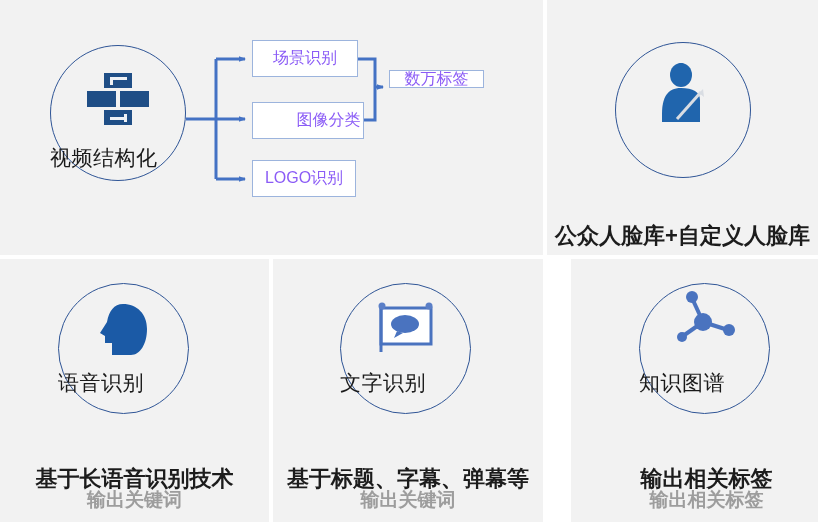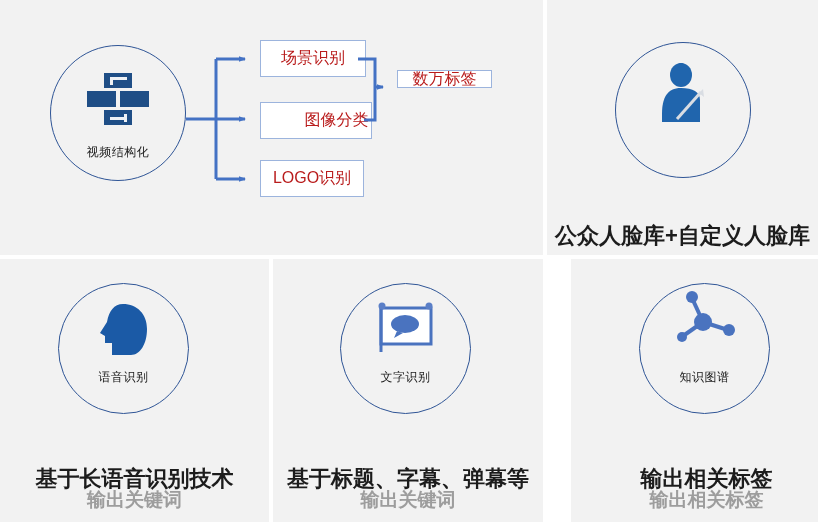--- a/index.html
+++ b/index.html
@@ -30,23 +30,22 @@
   .circle{
     position:absolute;
     border:1.6px solid #2f5596;
     border-radius:50%;
     box-sizing:border-box;
     background:transparent;
   }
   .circle-label{
     position:absolute;
     width:100%;
-    text-align:center;
     color:#1a1a1a;
-    font-size:12px;
+    font-size:21px;
     letter-spacing:.5px;
     white-space:nowrap;
   }
   
   .caption{
     position:absolute;
     width:100%;
     text-align:center;
     color:#1c1c1c;
     font-size:22px;
@@ -65,24 +64,23 @@
   }
   
   .flowbox{
     position:absolute;
     background:#ffffff;
     border:1px solid #9cb4dd;
     box-sizing:border-box;
     display:flex;
     align-items:center;
     justify-content:center;
-    color:#b91c1c;
+    color:#8b5cf6;
     font-size:16px;
     white-space:nowrap;
-    margin-left:8px;
   }
   svg.overlay{
     position:absolute;left:0;top:0;
     width:818px;height:522px;
     pointer-events:none;
   }
   svg.iconsvg{display:block;}
   .icon-wrap{position:absolute;}
 </style>
 </head>

